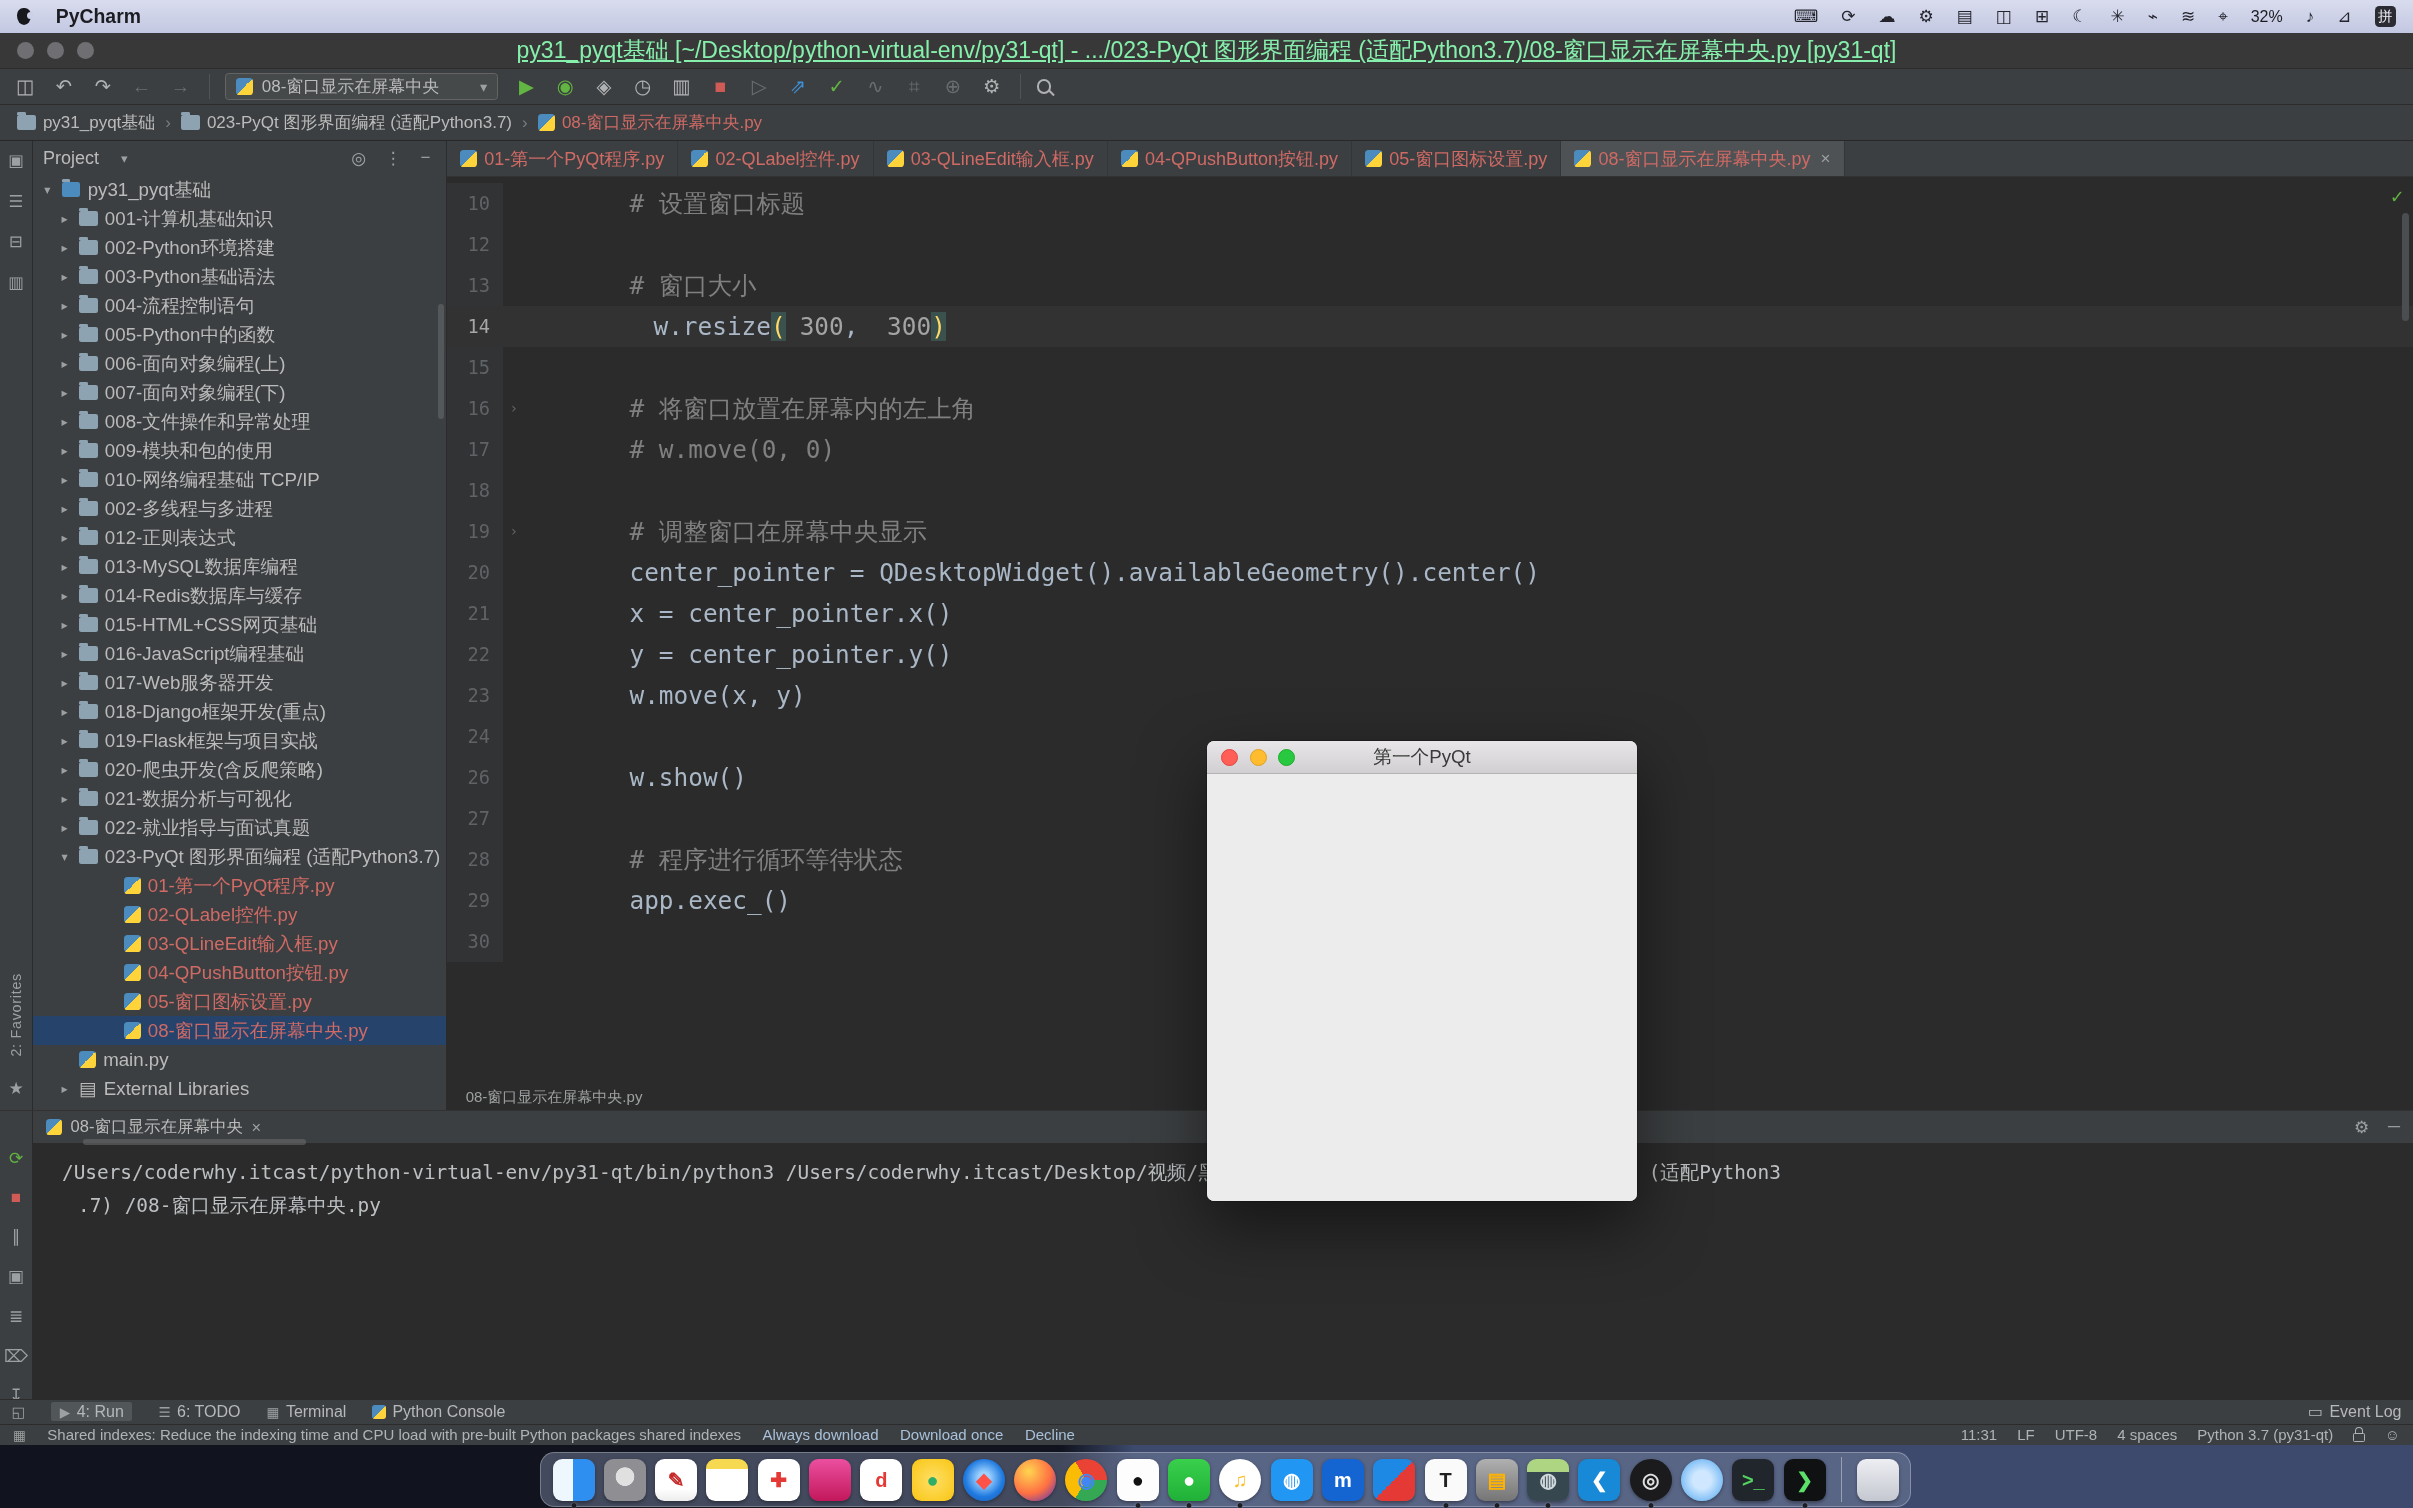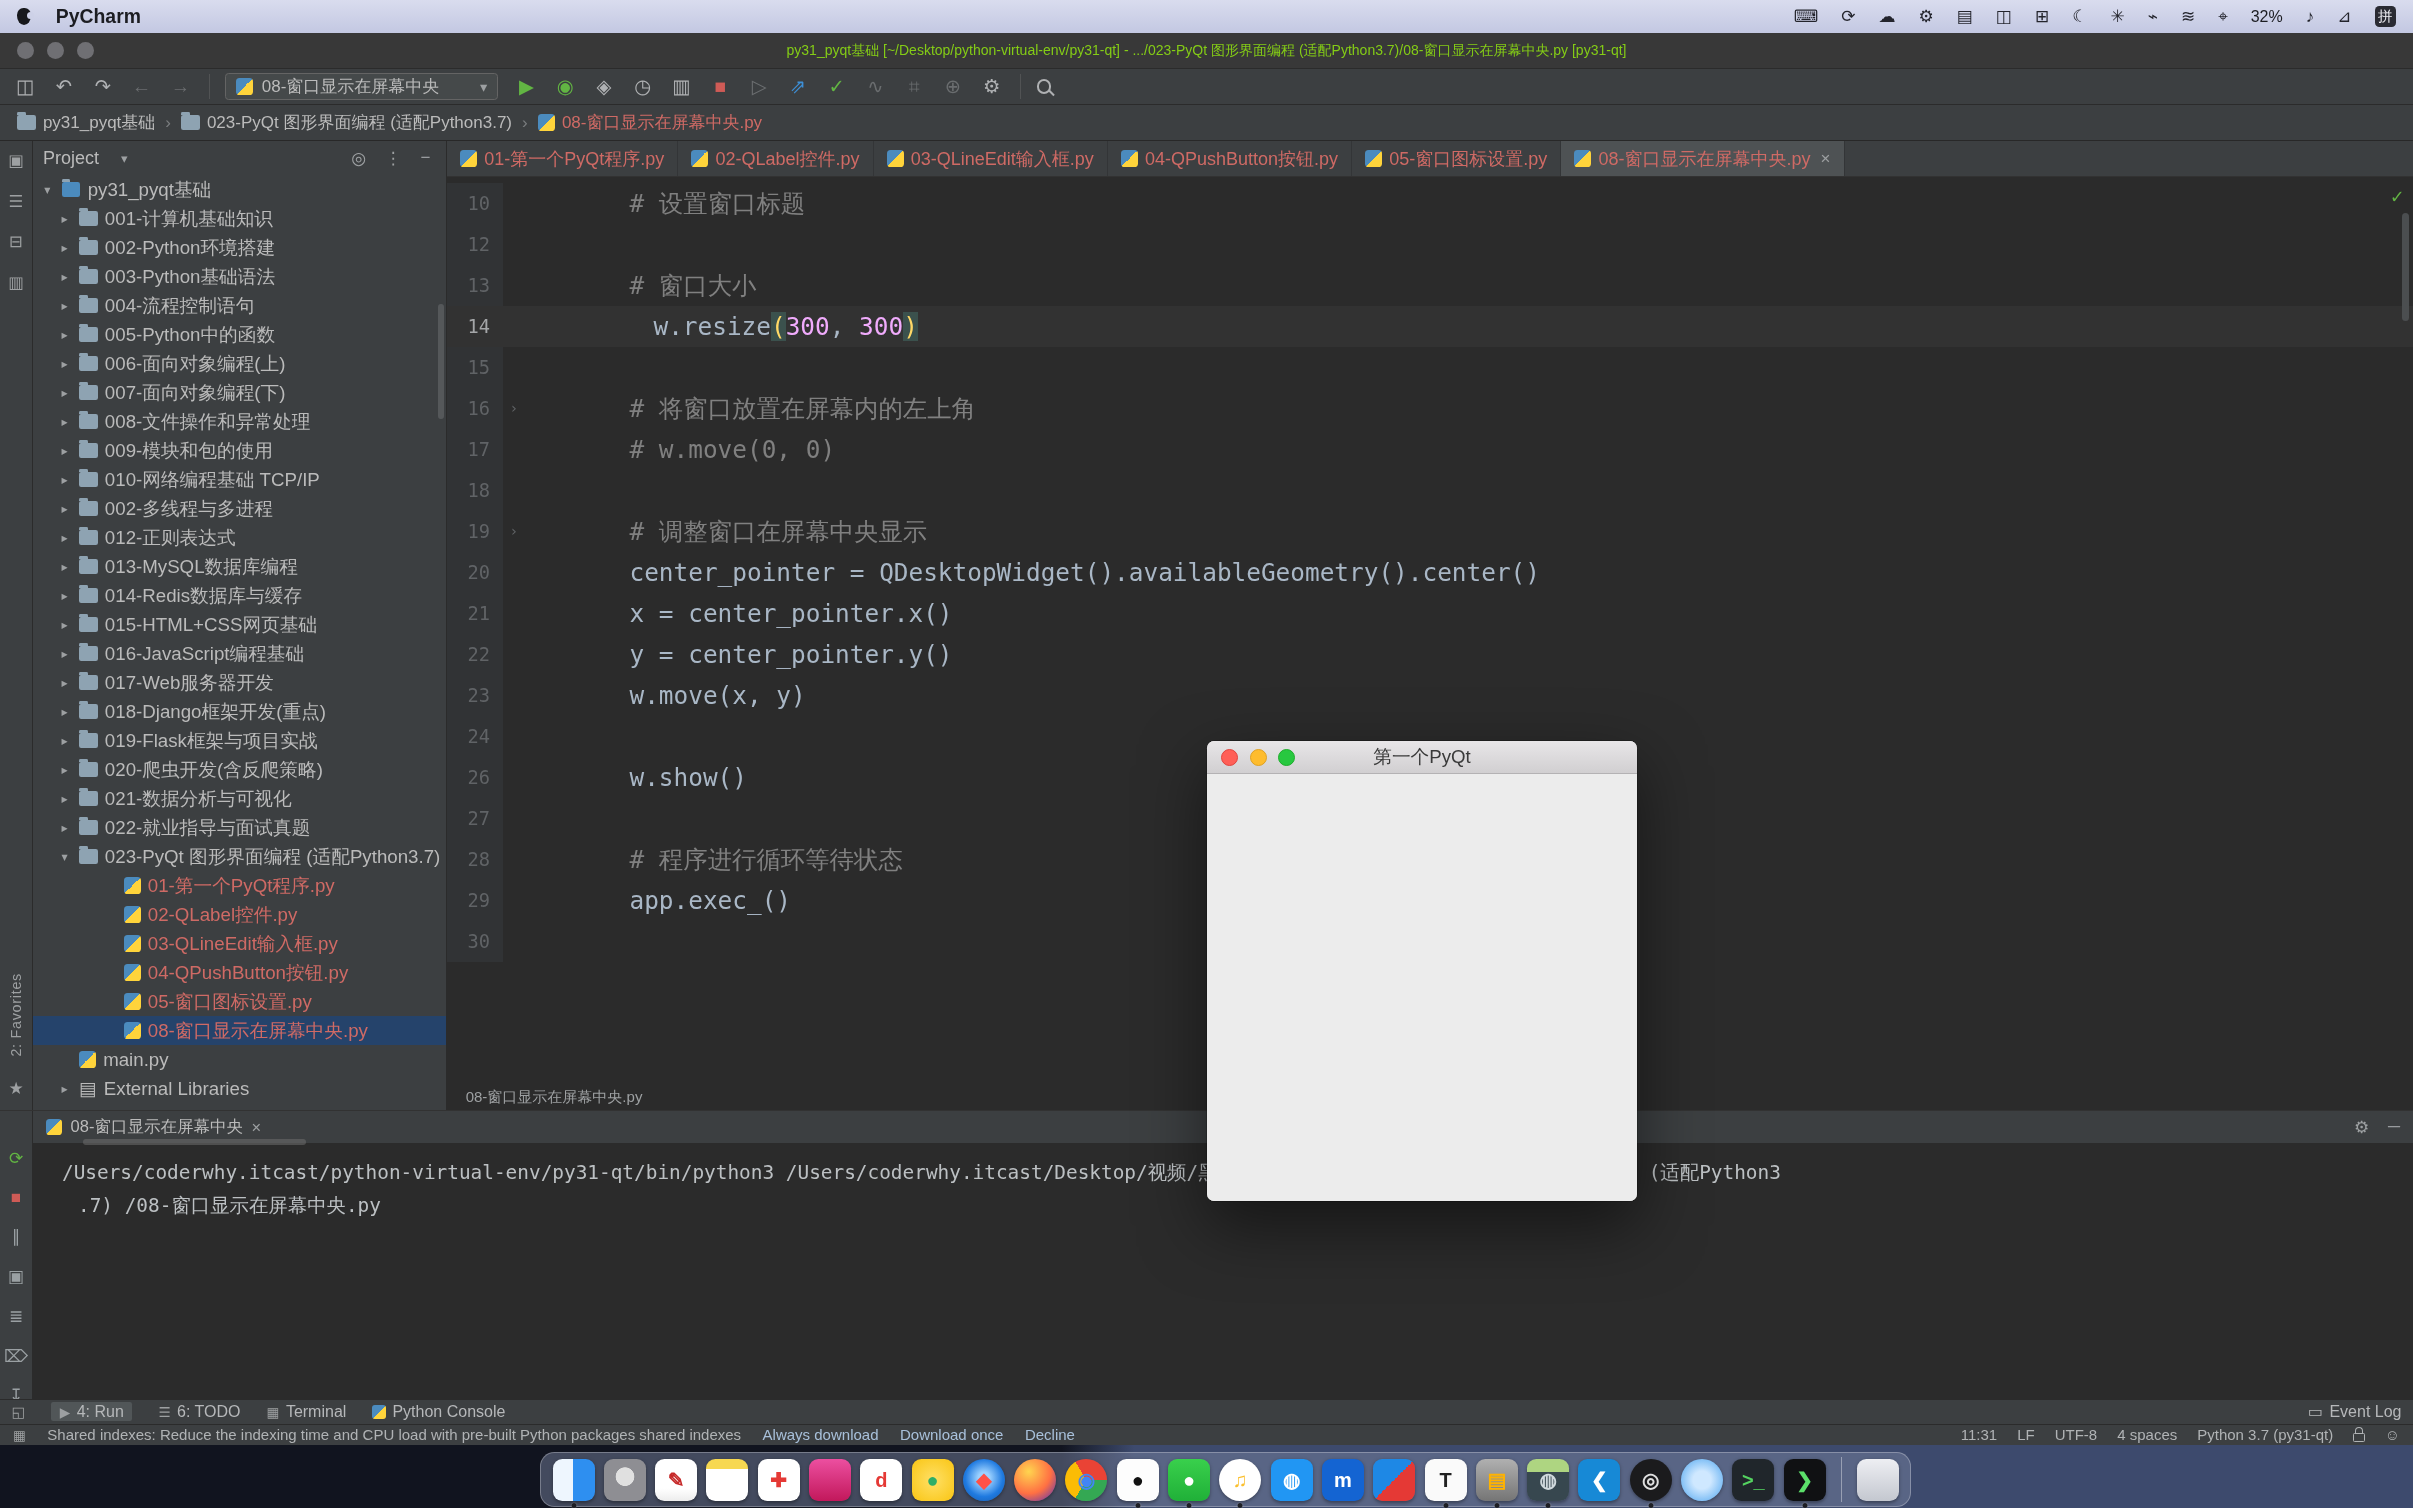--- a/index.html
+++ b/index.html
@@ -20,21 +20,21 @@
     display:flex; align-items:center; justify-content:center; border-radius:4.3px; }
 
   
   .ide { position:absolute; top:33px; left:0; width:2413px; height:1412px; background:#2b2b2b;
     display:flex; flex-direction:column; z-index:10; }
 
   .titlebar { height:36px; background:#383838; border-bottom:0.7px solid #2b2b2b; position:relative;
     display:flex; align-items:center; justify-content:center; }
   .lights { position:absolute; left:17px; top:9.3px; display:flex; gap:13px; }
   .light { width:17px; height:17px; border-radius:50%; background:#6f6f73; }
-  .win-title { color:#84cc16; font-size:14px; max-width:1724px; white-space:nowrap; overflow:hidden; }
+  .win-title { color:#86efac; font-size:23px; max-width:1724px; white-space:nowrap; overflow:hidden;text-decoration:underline; }
 
   .toolbar { height:36px; background:#3c3f41; border-bottom:0.7px solid #2b2b2b;
     display:flex; align-items:center; padding:0 13px; gap:16px; }
   .tbi { font-size:19.4px; color:#afb1b3; width:24.4px; text-align:center; }
   .tbi.dim { color:#6a6d6f; }
   .tb-sep { width:0.7px; height:24.4px; background:#515354; }
   .runcombo { display:flex; align-items:center; gap:8.6px; background:#45494a; border:0.7px solid #646464;
     border-radius:3.6px; height:27px; padding:0 10px; min-width:273px; }
   .runcombo .lbl { color:#bbbbbb; font-size:17px; }
   .runcombo .caret { color:#9da0a2; font-size:14.4px; margin-left:auto; }
@@ -80,21 +80,21 @@
 
   .code-wrap { flex:1; position:relative; overflow:hidden; padding-top:5.7px; font-family:"DejaVu Sans Mono", monospace; }
   .cl { display:flex; height:41px; line-height:41px; }
   .cl .ln { width:56px; text-align:right; padding-right:13px; background:#313335; color:#606366; font-size:18.7px; flex:none; }
   .cl .fd { width:21.5px; color:#606366; font-size:14.4px; text-align:center; flex:none; }
   .cl .tx { padding-left:105px; font-size:24.4px; color:#a9b7c6; white-space:pre; }
   .cl.cur { background:#323232;gap:12px; }
   .cl.cur .ln { background:#323232; color:#a4a6a8; }
   .tok-cmt { color:#808080; }
   .tok-str { color:#6a8759; }
-  .tok-num { color:#f0abfc; }
+  .tok-num { color:#a3a3a3;margin-left:14px; }
   .tok-pm  { color:#ffd866; background:#3b514d; }
   .ed-check { position:absolute; top:7.2px; right:10px; color:#62b543; font-size:20px; }
   .ed-scroll { position:absolute; top:36px; right:3.6px; width:7.2px; height:108px; background:#4b4e50; border-radius:3.6px; }
 
   .crumb-bottom { height:26px; display:flex; align-items:center; padding:0 18.7px; gap:7.2px;
     color:#9da0a2; font-size:15px; background:#2b2b2b; }
 
   .console { height:289px; display:flex; border-top:0.7px solid #323232; }
   .con-strip { width:33px; background:#3c3f41; border-right:0.7px solid #2b2b2b;
     display:flex; flex-direction:column; align-items:center; padding-top:37px; gap:18.7px; }

